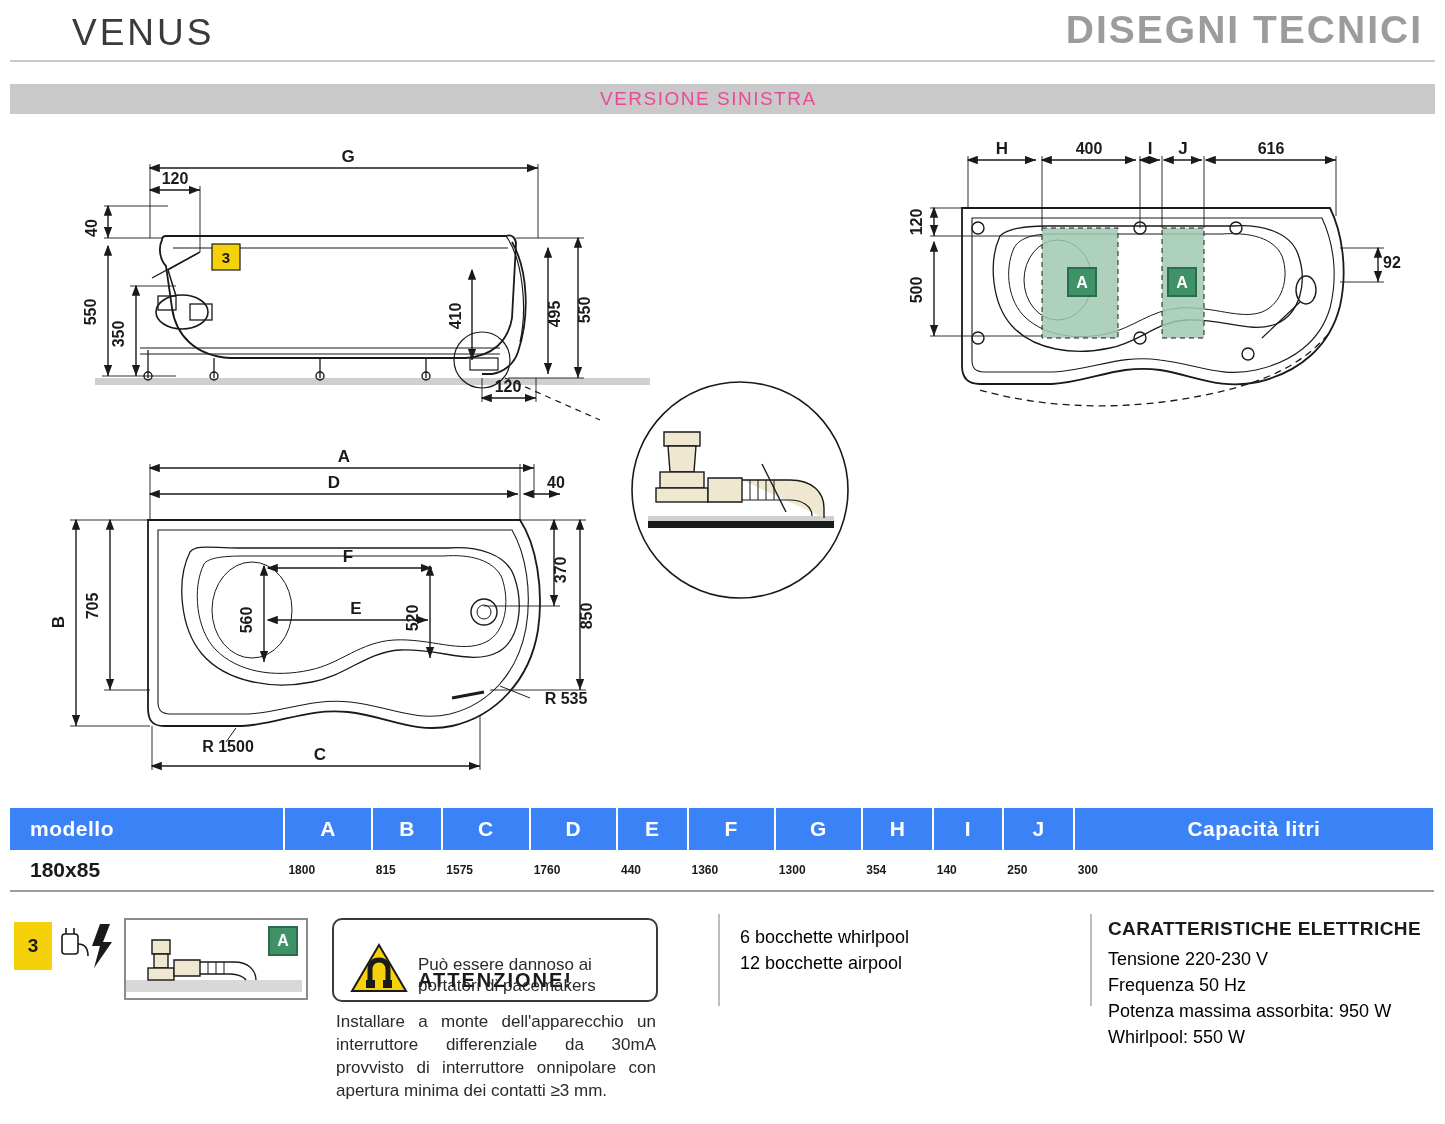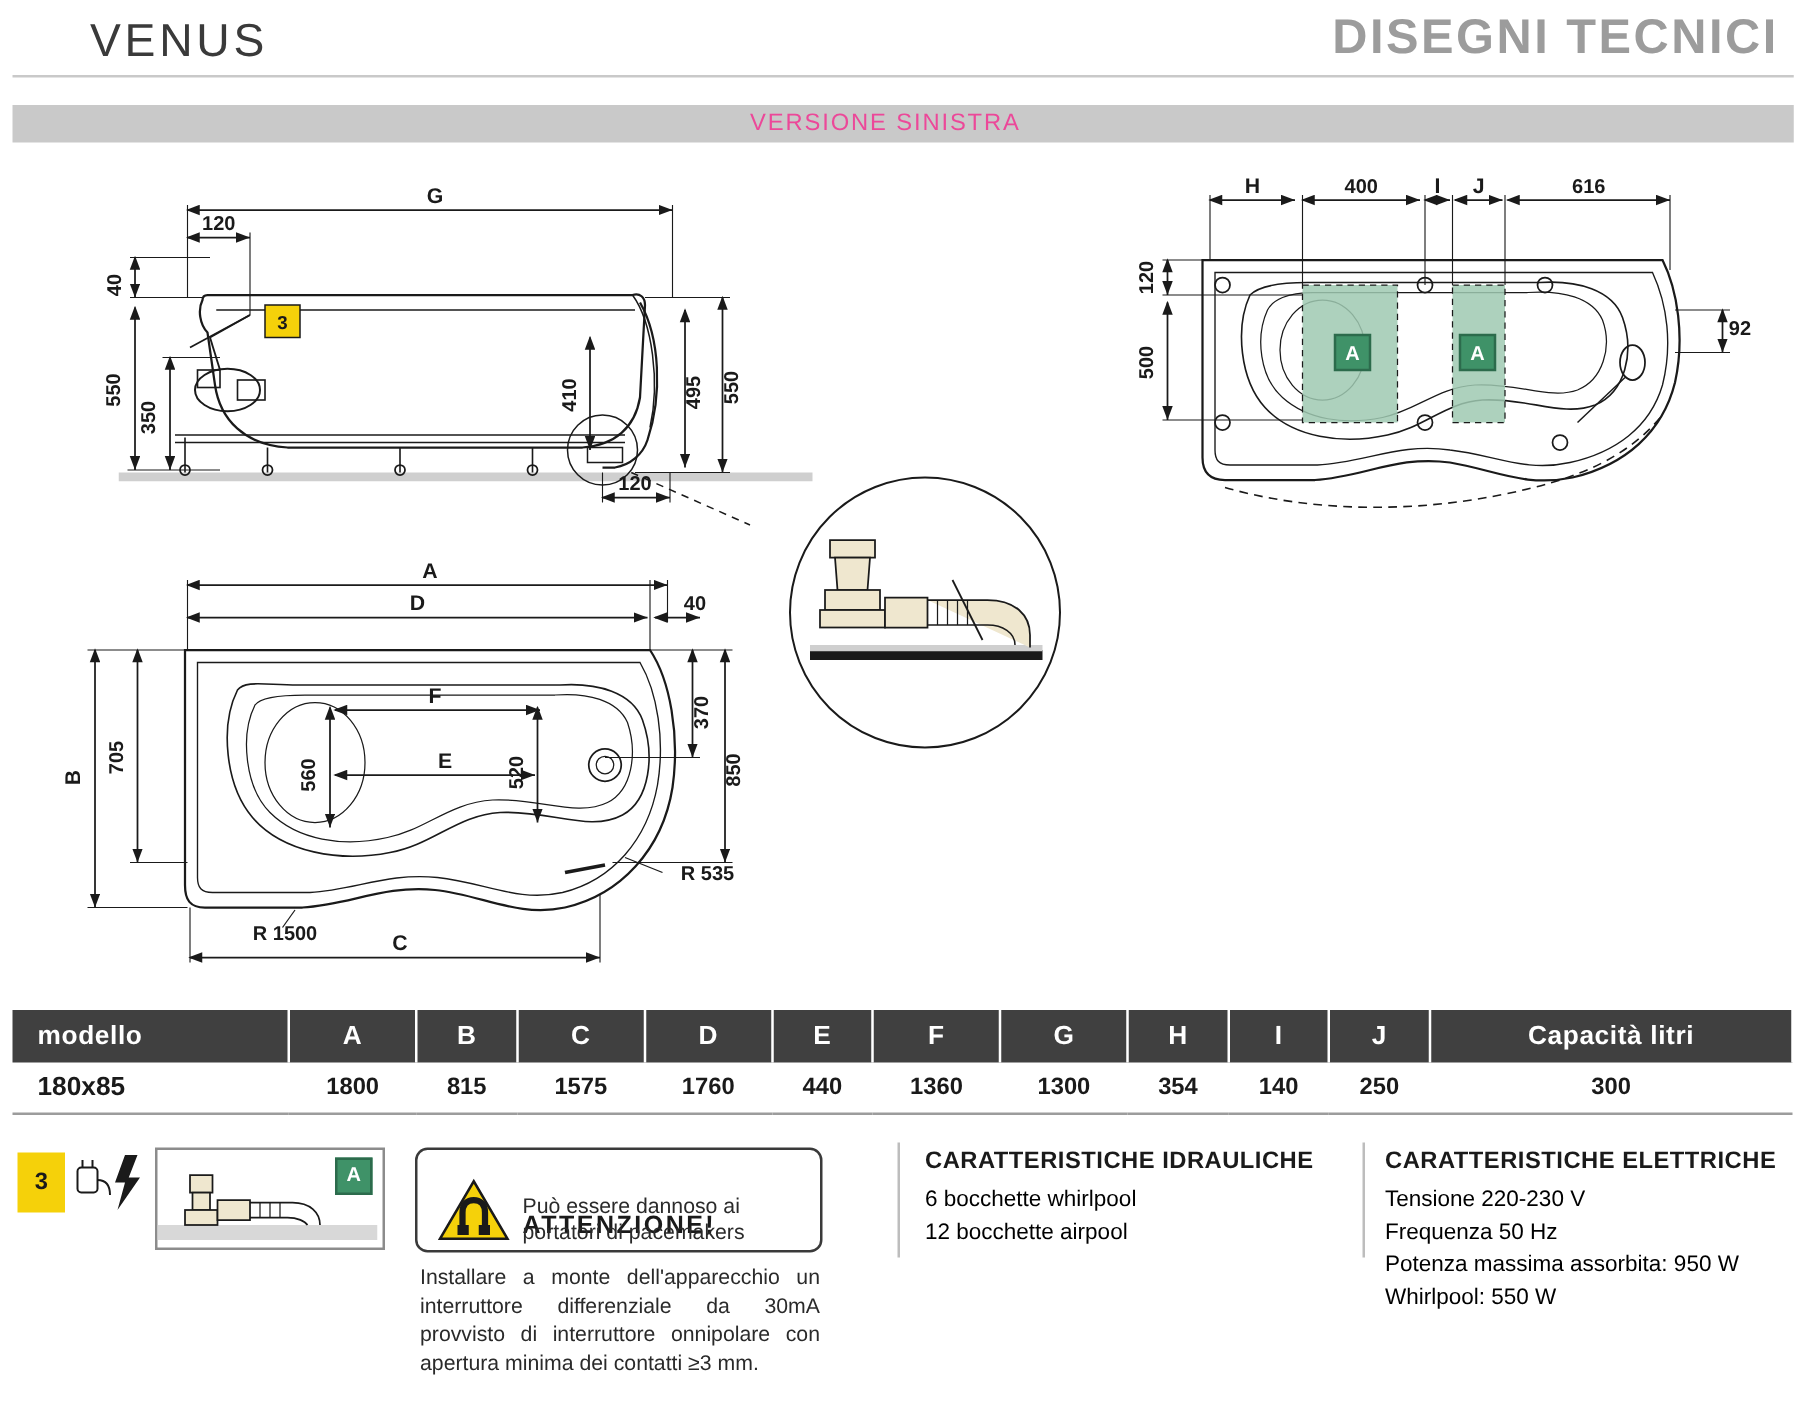--- a/index.html
+++ b/index.html
@@ -79,35 +79,35 @@
 
   
   .spec-table {
     position: absolute;
     left: 10px; top: 808px;
     width: 1425px;
     border-collapse: collapse;
     font-size: 19px;
   }
   .spec-table th {
-    background: #404040;
+    background: #3b82f6;
     color: #ffffff;
     font-weight: bold;
     font-size: 21px;
     padding: 9px 4px;
     border-right: 2px solid #ffffff;
     text-align: center;
     letter-spacing: .5px;
   }
   .spec-table th:first-child { text-align: left; padding-left: 20px; }
   .spec-table td {
     padding: 8px 4px;
-    text-align: center;
-    font-weight: bold;
-    font-size: 19px;
+    text-align: left;
+    font-weight: bold;
+    font-size: 12px;
     color: #1a1a1a;
     border-bottom: 2px solid #9c9c9c;
   }
   .spec-table td:first-child { text-align: left; padding-left: 20px; font-size: 21px; }
 
   
   .footer {
     position: absolute;
     left: 0; top: 900px;
     width: 1445px;
@@ -537,21 +537,20 @@
       <div class="attn-title">ATTENZIONE!</div>
       <div class="attn-text">Può essere dannoso ai portatori di pacemakers</div>
     </div>
 
     <div class="install-text">Installare a monte dell'apparecchio un interruttore differenziale da 30mA provvisto di interruttore onnipolare con apertura minima dei contatti ≥3 mm.</div>
 
     <div class="footer-sep" style="left:718px;"></div>
     <div class="footer-sep" style="left:1090px;"></div>
 
     <div class="hydro">
-      <div class="col-head">CARATTERISTICHE IDRAULICHE</div>
       <div class="spec-line" style="margin-top:6px;">6 bocchette whirlpool</div>
       <div class="spec-line">12 bocchette airpool</div>
     </div>
 
     <div class="elec">
       <div class="col-head">CARATTERISTICHE ELETTRICHE</div>
       <div class="spec-line" style="margin-top:6px;">Tensione 220-230 V</div>
       <div class="spec-line">Frequenza 50 Hz</div>
       <div class="spec-line">Potenza massima assorbita: 950 W</div>
       <div class="spec-line">Whirlpool: 550 W</div>

